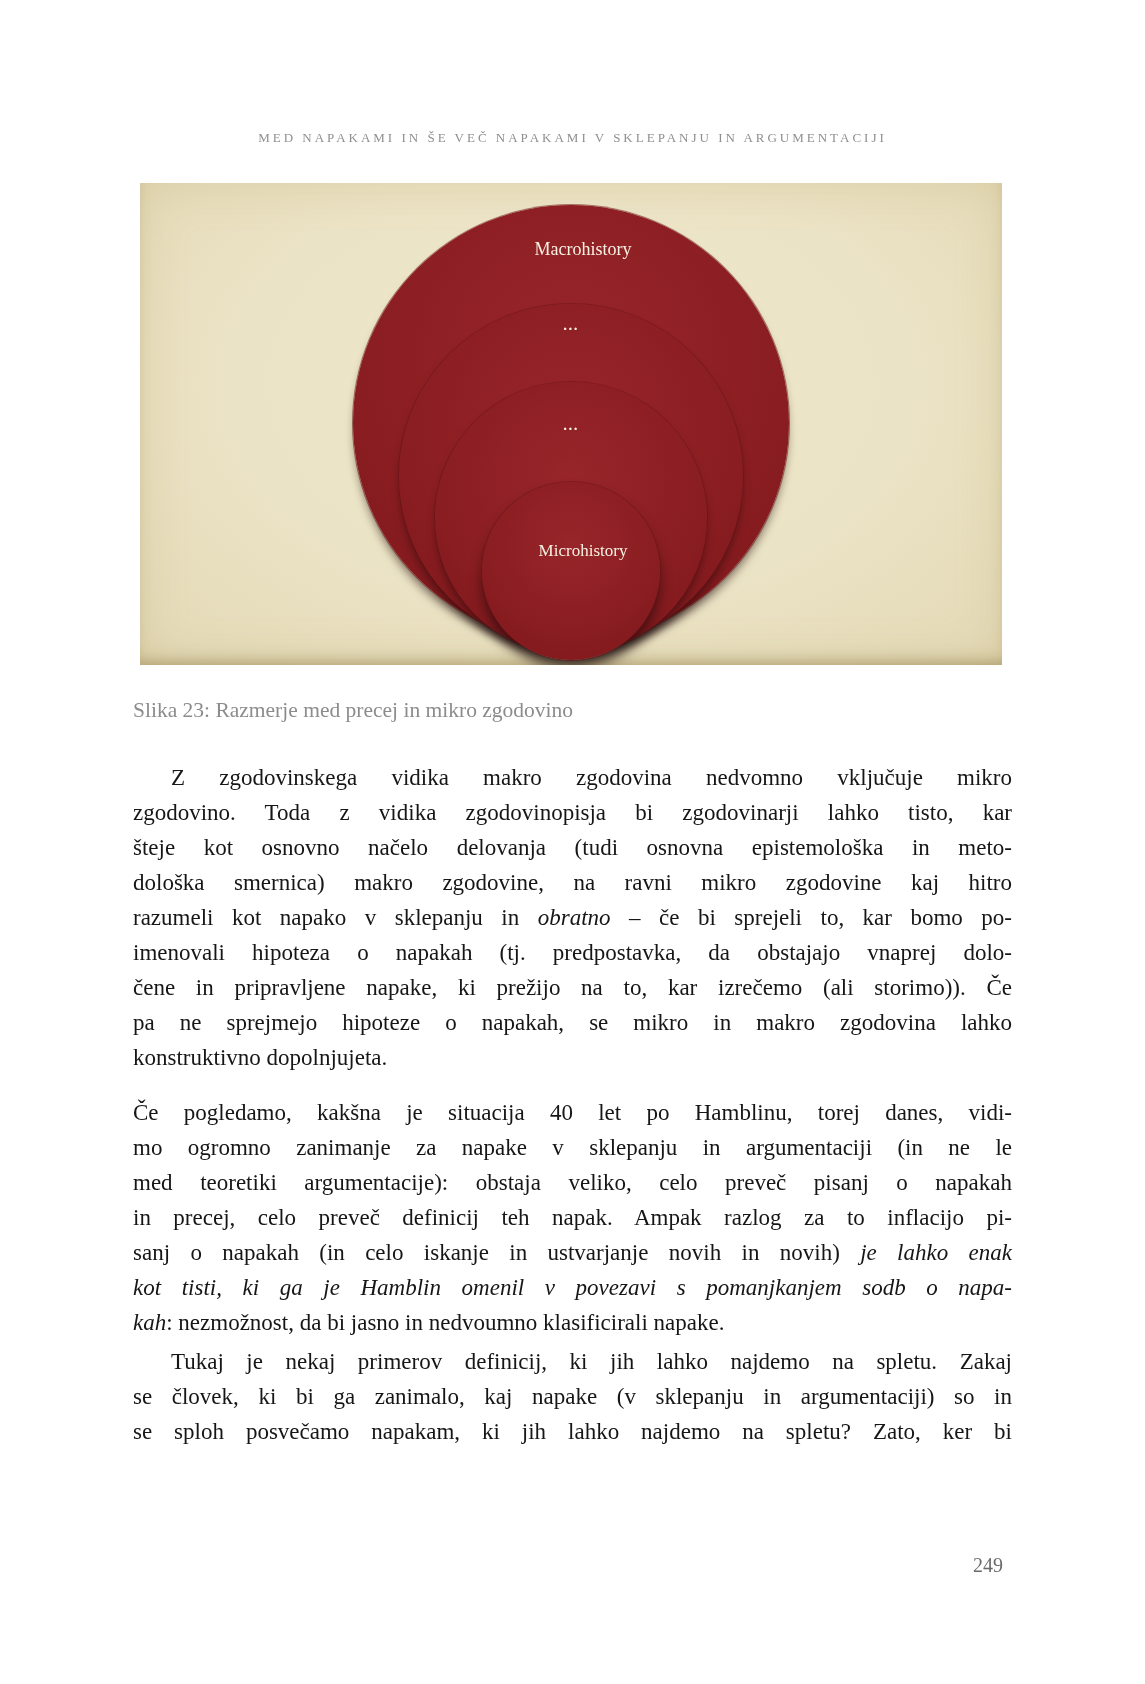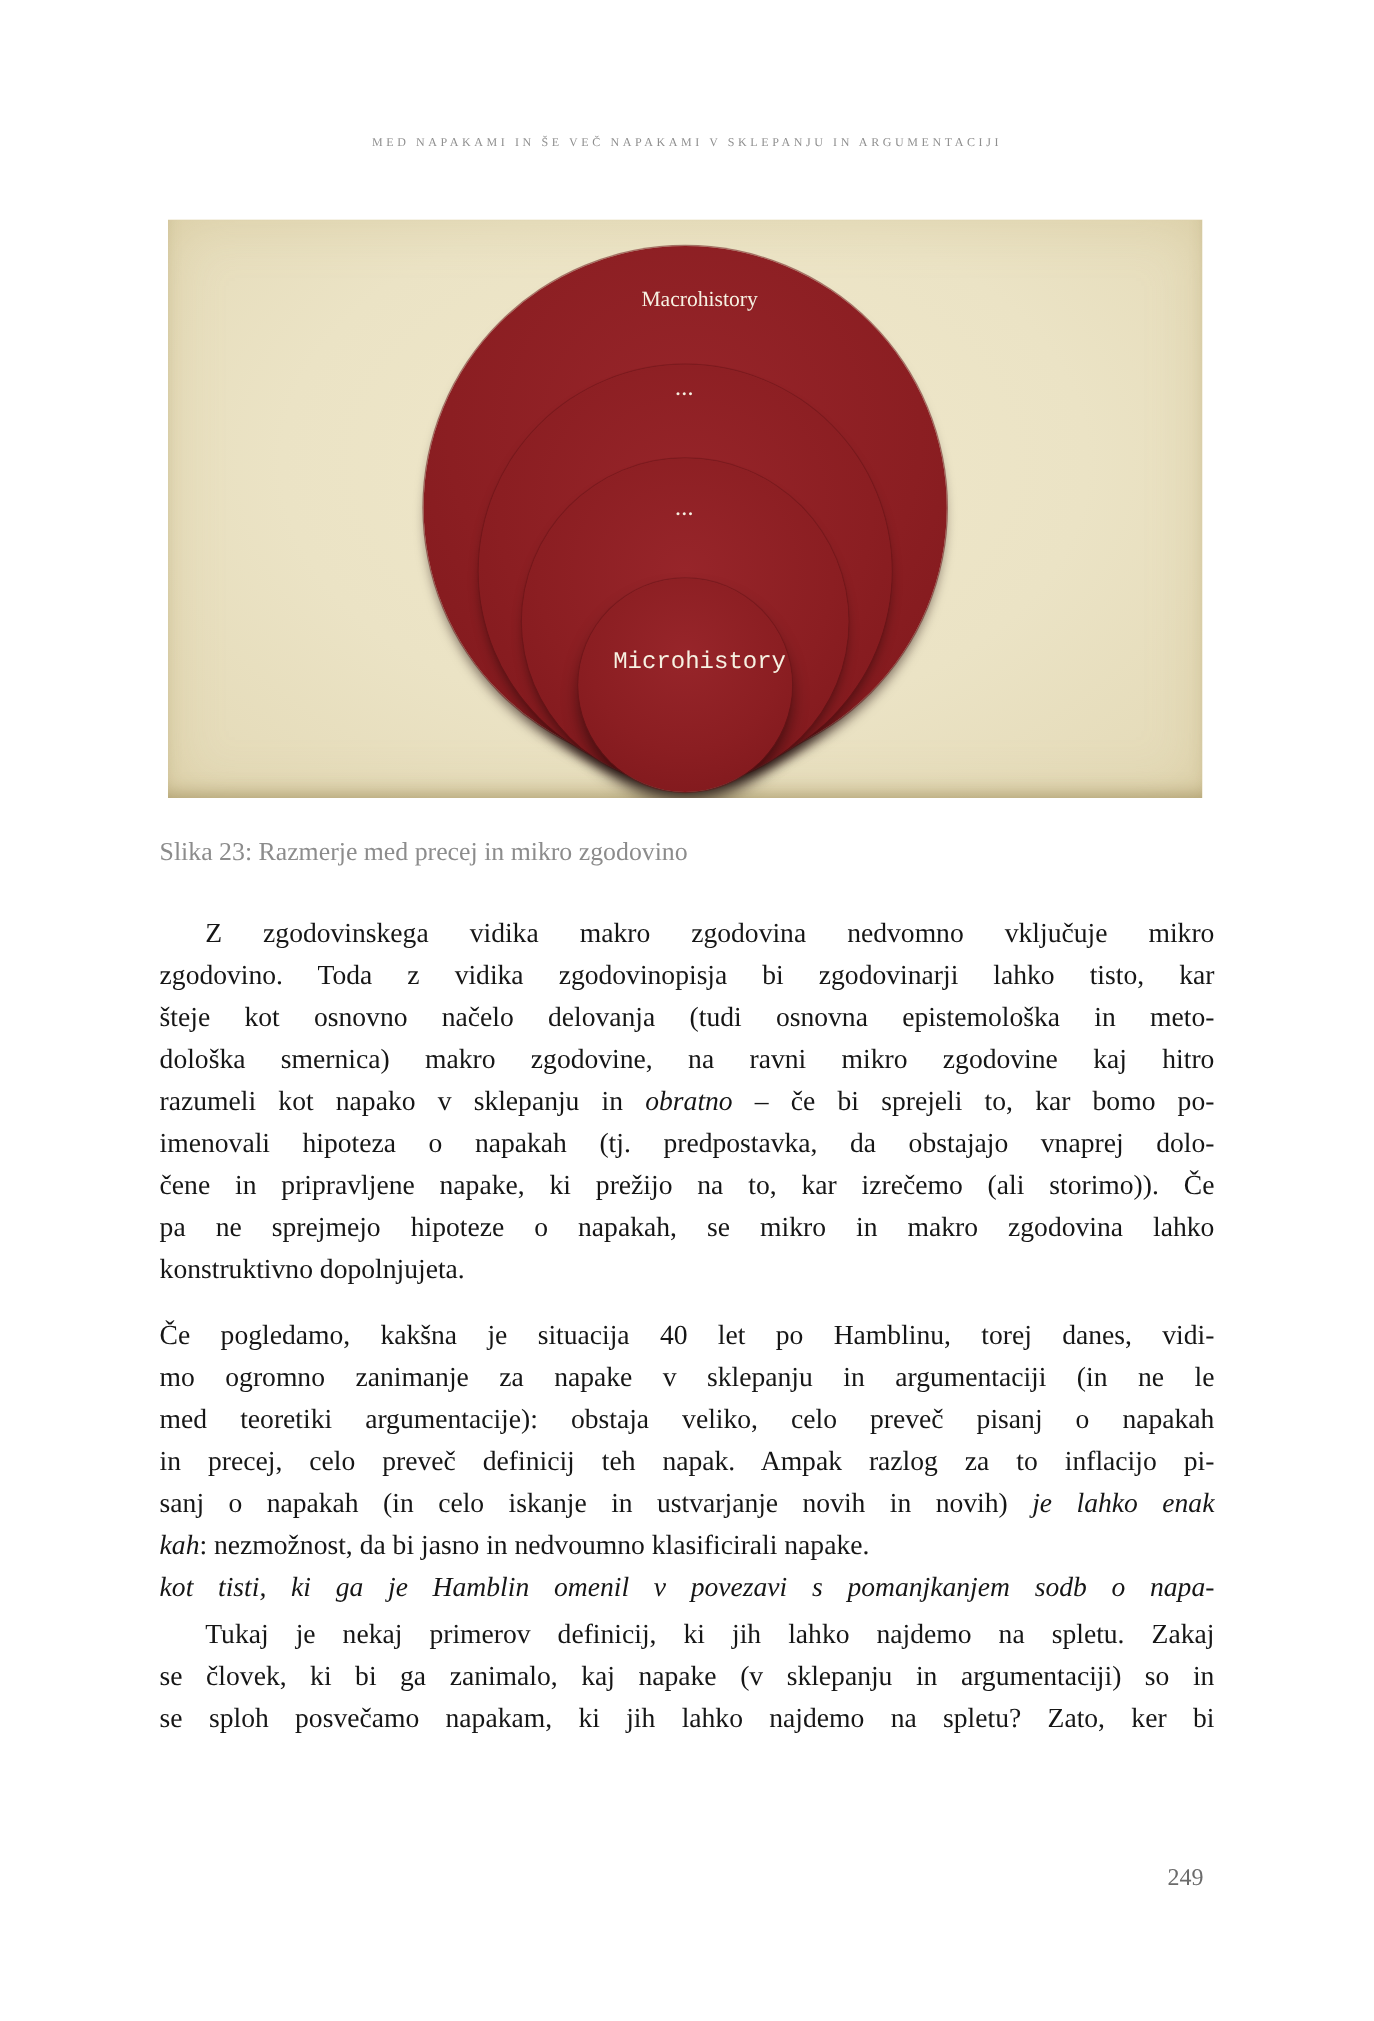--- a/index.html
+++ b/index.html
@@ -10,23 +10,23 @@
     height: 1684px;
     background: #ffffff;
     font-family: "Liberation Serif", "DejaVu Serif", serif;
     color: #161616;
     overflow: hidden;
   }
 
   
   .running-header {
     position: absolute;
-    top: 114px; left: 0; width: 100%;
+    top: 130px; left: 0; width: 100%;
     text-align: center;
-    font-size: 10px;
+    font-size: 13px;
     letter-spacing: 3px;
     color: #8f8f8f;
     font-weight: 400;
   }
 
   
   .figure-panel {
     position: absolute;
     left: 140px; top: 183px;
     width: 862px; height: 482px;
@@ -51,21 +51,21 @@
   .c4 { left: 342px; top: 299px; width: 178px; height: 178px;
         box-shadow: 0 0 0 1px rgba(105,20,24,0.55), 0 10px 14px -2px rgba(20,5,5,0.7); }
   .fig-label {
     position: absolute;
     left: 12px; width: 862px;
     text-align: center;
     color: #f6f1e2;
     font-size: 18px;
   }
   .fig-label.macro { top: 239px; }
-  .fig-label.micro { top: 359px; font-size: 20px; font-family: Liberation Mono, monospace; }
+  .fig-label.micro { top: 359px; font-size: 17px; }
   .fig-dots {
     position: absolute;
     left: 0; width: 862px;
     text-align: center;
     color: #f6f1e2;
     font-weight: bold;
     font-size: 15px;
     letter-spacing: 1.5px;
   }
   .dots1 { top: 133px; }
@@ -155,22 +155,22 @@
         <div class="line"><span>čene in pripravljene napake, ki prežijo na to, kar izrečemo (ali storimo)). Če</span></div>
         <div class="line"><span>pa ne sprejmejo hipoteze o napakah, se mikro in makro zgodovina lahko</span></div>
         <div class="line last"><span>konstruktivno dopolnjujeta.</span></div>
       </div>
     <div class="para p2">
         <div class="line"><span>Če pogledamo, kakšna je situacija 40 let po Hamblinu, torej danes, vidi-</span></div>
         <div class="line"><span>mo ogromno zanimanje za napake v sklepanju in argumentaciji (in ne le</span></div>
         <div class="line"><span>med teoretiki argumentacije): obstaja veliko, celo preveč pisanj o napakah</span></div>
         <div class="line"><span>in precej, celo preveč definicij teh napak. Ampak razlog za to inflacijo pi-</span></div>
         <div class="line"><span>sanj o napakah (in celo iskanje in ustvarjanje novih in novih) </span><span class="it">je lahko enak</span></div>
+        <div class="line"><span class="it">kot tisti, ki ga je Hamblin omenil v povezavi s pomanjkanjem sodb o napa-</span></div>
         <div class="line last"><span class="it">kah</span><span>: nezmožnost, da bi jasno in nedvoumno klasificirali napake.</span></div>
-        <div class="line"><span class="it">kot tisti, ki ga je Hamblin omenil v povezavi s pomanjkanjem sodb o napa-</span></div>
       </div>
     <div class="para p3">
         <div class="line first"><span>Tukaj je nekaj primerov definicij, ki jih lahko najdemo na spletu. Zakaj</span></div>
         <div class="line"><span>se človek, ki bi ga zanimalo, kaj napake (v sklepanju in argumentaciji) so in</span></div>
         <div class="line"><span>se sploh posvečamo napakam, ki jih lahko najdemo na spletu? Zato, ker bi</span></div>
       </div>
   </div>
 
   <div class="page-number">249</div>
 

